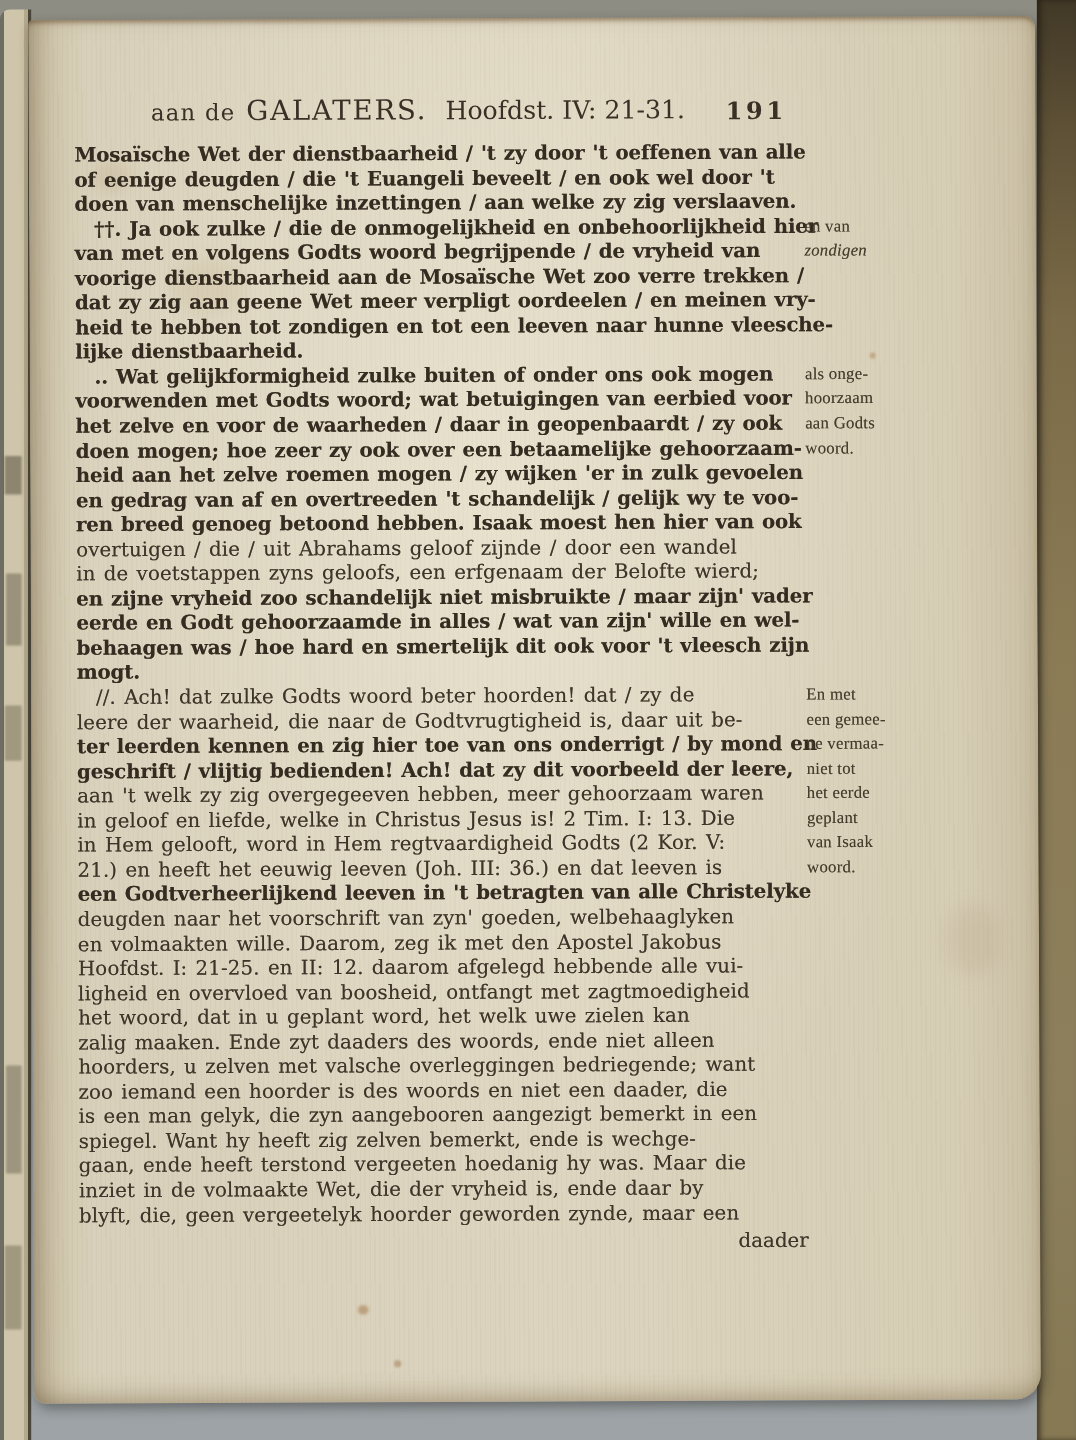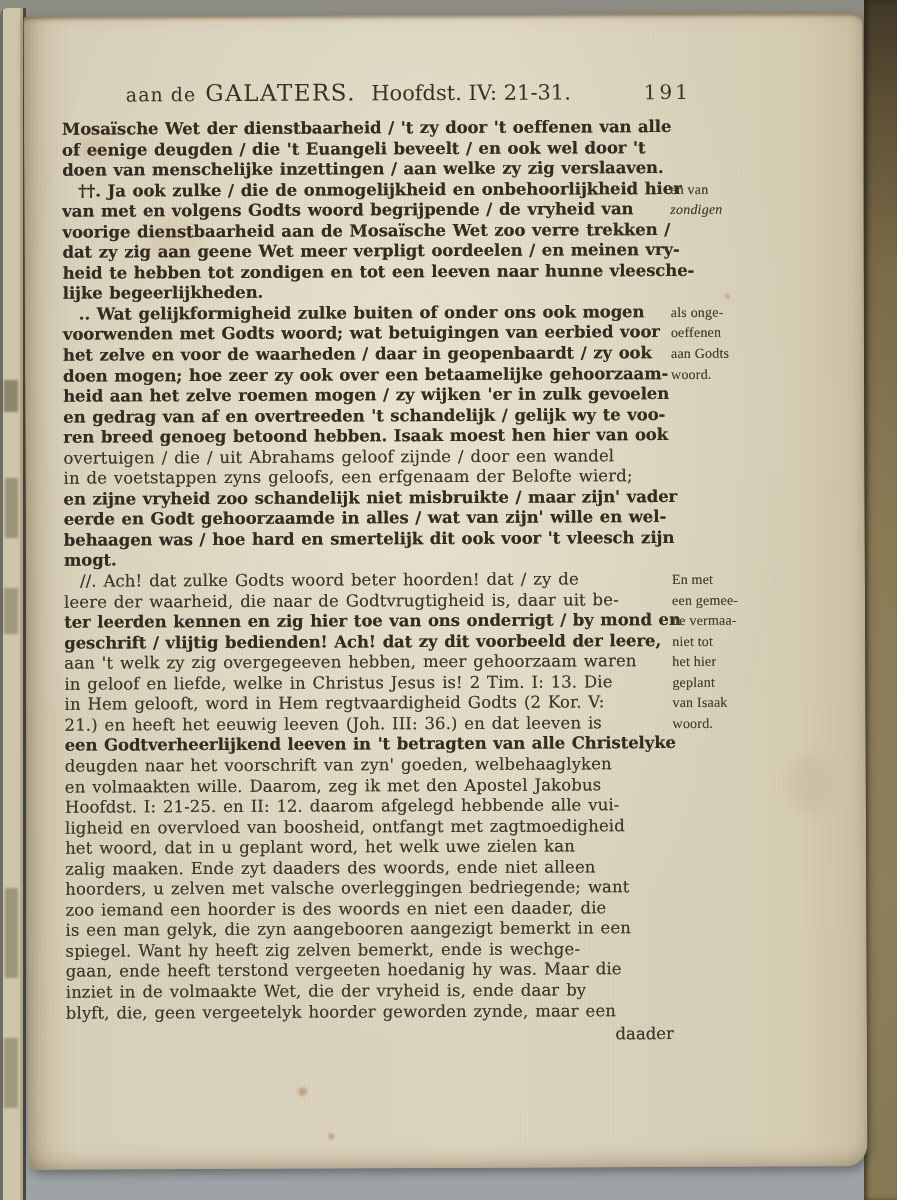--- a/index.html
+++ b/index.html
@@ -37,21 +37,21 @@
       2px 4px 10px rgba(40,40,38,.45);
     transform:rotate(-0.25deg);
   }
   .stain{position:absolute; border-radius:50%; pointer-events:none;}
   
   #header{position:absolute; left:0; top:64px; width:100%; height:30px; color:#3a3026;}
   #header-main{position:absolute; left:102px; top:0; white-space:nowrap;}
   .hdr-prefix{font-size:19px; letter-spacing:1px;}
   .hdr-title{font-size:23px; letter-spacing:1.5px; margin-left:4px;}
   .hdr-chapter{font-size:21px; margin-left:10px;}
-  #page-number{position:absolute; left:620px; top:2px; font-size:20px; letter-spacing:3px; font-weight:normal;}
+  #page-number{position:absolute; left:581px; top:2px; font-size:20px; letter-spacing:3px; font-weight:bold;}
   
   #textblock{position:absolute; left:38px; top:103px; width:770px; color:#3d342a;}
   .line{position:relative; height:20.55px; white-space:nowrap; font-size:16.5px; line-height:20.55px;}
   .line .main{letter-spacing:.1px; word-spacing:1.5px; text-shadow:0 0 .5px rgba(60,45,30,.55);}
   .line.black .main{font-weight:bold; color:#342b21; letter-spacing:-.1px; word-spacing:1px;}
   .indent .main{padding-left:16px;}
   .note{
     position:absolute; left:608px; top:1px; font-size:14px; line-height:19px;
     color:#463b2c; letter-spacing:.2px; white-space:nowrap;
     text-shadow:0 0 .5px rgba(70,55,35,.5); font-weight:normal;font-family:Liberation Serif, serif;
@@ -95,43 +95,43 @@
           <div class="line black"><span class="main">Mosaïsche Wet der dienstbaarheid / 't zy door 't oeffenen van alle</span></div>
           <div class="line black"><span class="main">of eenige deugden / die 't Euangeli beveelt / en ook wel door 't</span></div>
           <div class="line black"><span class="main">doen van menschelijke inzettingen / aan welke zy zig verslaaven.</span></div>
         </div>
         <div>
           <div class="line black indent"><span class="main">††. Ja ook zulke / die de onmogelijkheid en onbehoorlijkheid hier</span><span class="note">en van</span></div>
           <div class="line black"><span class="main">van met en volgens Godts woord begrijpende / de vryheid van</span><span class="note it">zondigen</span></div>
           <div class="line black"><span class="main">voorige dienstbaarheid aan de Mosaïsche Wet zoo verre trekken /</span></div>
           <div class="line black"><span class="main">dat zy zig aan geene Wet meer verpligt oordeelen / en meinen vry-</span></div>
           <div class="line black"><span class="main">heid te hebben tot zondigen en tot een leeven naar hunne vleesche-</span></div>
-          <div class="line black"><span class="main">lijke begeerlijkheden.</span></div>
+          <div class="line black"><span class="main">lijke dienstbaarheid.</span></div>
         </div>
         <div>
           <div class="line black indent"><span class="main">.. Wat gelijkformigheid zulke buiten of onder ons ook mogen</span><span class="note">als onge-</span></div>
-          <div class="line black"><span class="main">voorwenden met Godts woord; wat betuigingen van eerbied voor</span><span class="note">oeffenen</span></div>
+          <div class="line black"><span class="main">voorwenden met Godts woord; wat betuigingen van eerbied voor</span><span class="note">hoorzaam</span></div>
           <div class="line black"><span class="main">het zelve en voor de waarheden / daar in geopenbaardt / zy ook</span><span class="note">aan Godts</span></div>
           <div class="line black"><span class="main">doen mogen; hoe zeer zy ook over een betaamelijke gehoorzaam-</span><span class="note">woord.</span></div>
           <div class="line black"><span class="main">heid aan het zelve roemen mogen / zy wijken 'er in zulk gevoelen</span></div>
           <div class="line black"><span class="main">en gedrag van af en overtreeden 't schandelijk / gelijk wy te voo-</span></div>
           <div class="line black"><span class="main">ren breed genoeg betoond hebben.  Isaak moest hen hier van ook</span></div>
           <div class="line"><span class="main">overtuigen / die / uit Abrahams geloof zijnde / door een wandel</span></div>
           <div class="line"><span class="main">in de voetstappen zyns geloofs, een erfgenaam der Belofte wierd;</span></div>
           <div class="line black"><span class="main">en zijne vryheid zoo schandelijk niet misbruikte / maar zijn' vader</span></div>
           <div class="line black"><span class="main">eerde en Godt gehoorzaamde in alles / wat van zijn' wille en wel-</span></div>
           <div class="line black"><span class="main">behaagen was / hoe hard en smertelijk dit ook voor 't vleesch zijn</span></div>
           <div class="line black"><span class="main">mogt.</span></div>
         </div>
         <div>
           <div class="line indent"><span class="main">//. Ach! dat zulke Godts woord beter hoorden! dat / zy de</span><span class="note">En met</span></div>
           <div class="line"><span class="main">leere der waarheid, die naar de Godtvrugtigheid is, daar uit be-</span><span class="note">een gemee-</span></div>
           <div class="line black"><span class="main">ter leerden kennen en zig hier toe van ons onderrigt / by mond en</span><span class="note">ne vermaa-</span></div>
           <div class="line black"><span class="main">geschrift / vlijtig bedienden! Ach! dat zy dit voorbeeld der leere,</span><span class="note">niet tot</span></div>
-          <div class="line"><span class="main">aan 't welk zy zig overgegeeven hebben, meer gehoorzaam waren</span><span class="note">het hier</span></div>
+          <div class="line"><span class="main">aan 't welk zy zig overgegeeven hebben, meer gehoorzaam waren</span><span class="note">het eerde</span></div>
           <div class="line"><span class="main">in geloof en liefde, welke in Christus Jesus is! 2 Tim. I: 13. Die</span><span class="note">geplant</span></div>
           <div class="line"><span class="main">in Hem gelooft, word in Hem regtvaardigheid Godts (2 Kor. V:</span><span class="note">van Isaak</span></div>
           <div class="line"><span class="main">21.) en heeft het eeuwig leeven (Joh. III: 36.) en dat leeven is</span><span class="note">woord.</span></div>
           <div class="line black"><span class="main">een Godtverheerlijkend leeven in 't betragten van alle Christelyke</span></div>
           <div class="line"><span class="main">deugden naar het voorschrift van zyn' goeden, welbehaaglyken</span></div>
           <div class="line"><span class="main">en volmaakten wille.  Daarom, zeg ik met den Apostel Jakobus</span></div>
           <div class="line"><span class="main">Hoofdst. I: 21-25. en II: 12. daarom afgelegd hebbende alle vui-</span></div>
           <div class="line"><span class="main">ligheid en overvloed van boosheid, ontfangt met zagtmoedigheid</span></div>
           <div class="line"><span class="main">het woord, dat in u geplant word, het welk uwe zielen kan</span></div>
           <div class="line"><span class="main">zalig maaken.  Ende zyt daaders des woords, ende niet alleen</span></div>

